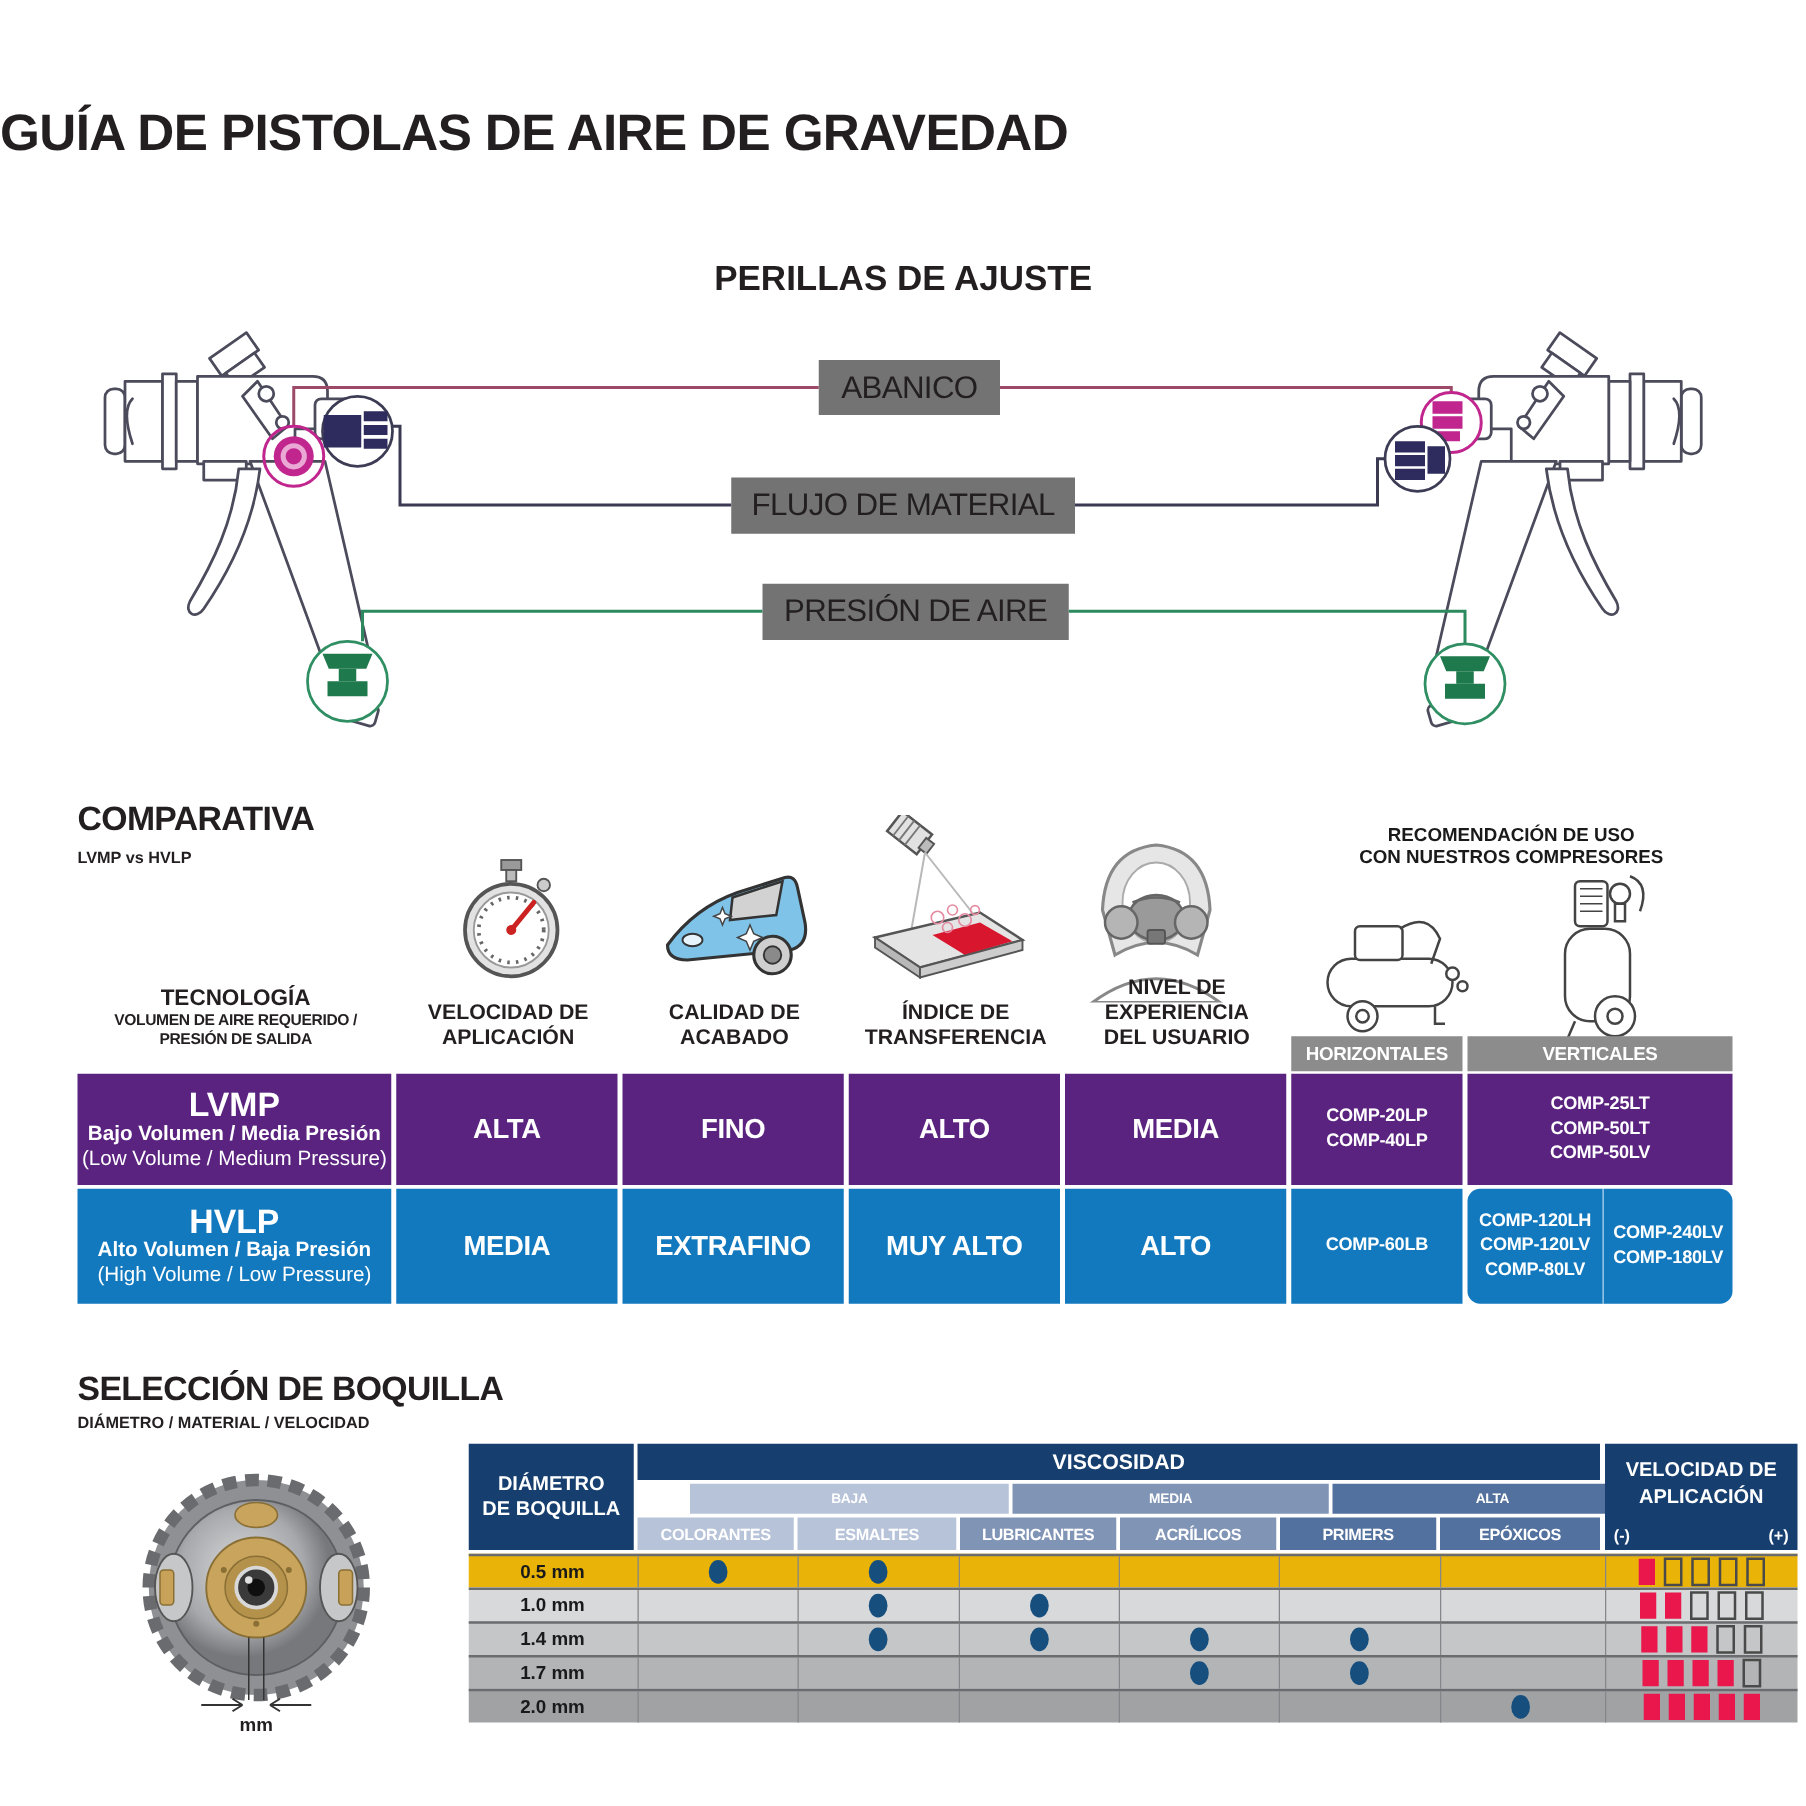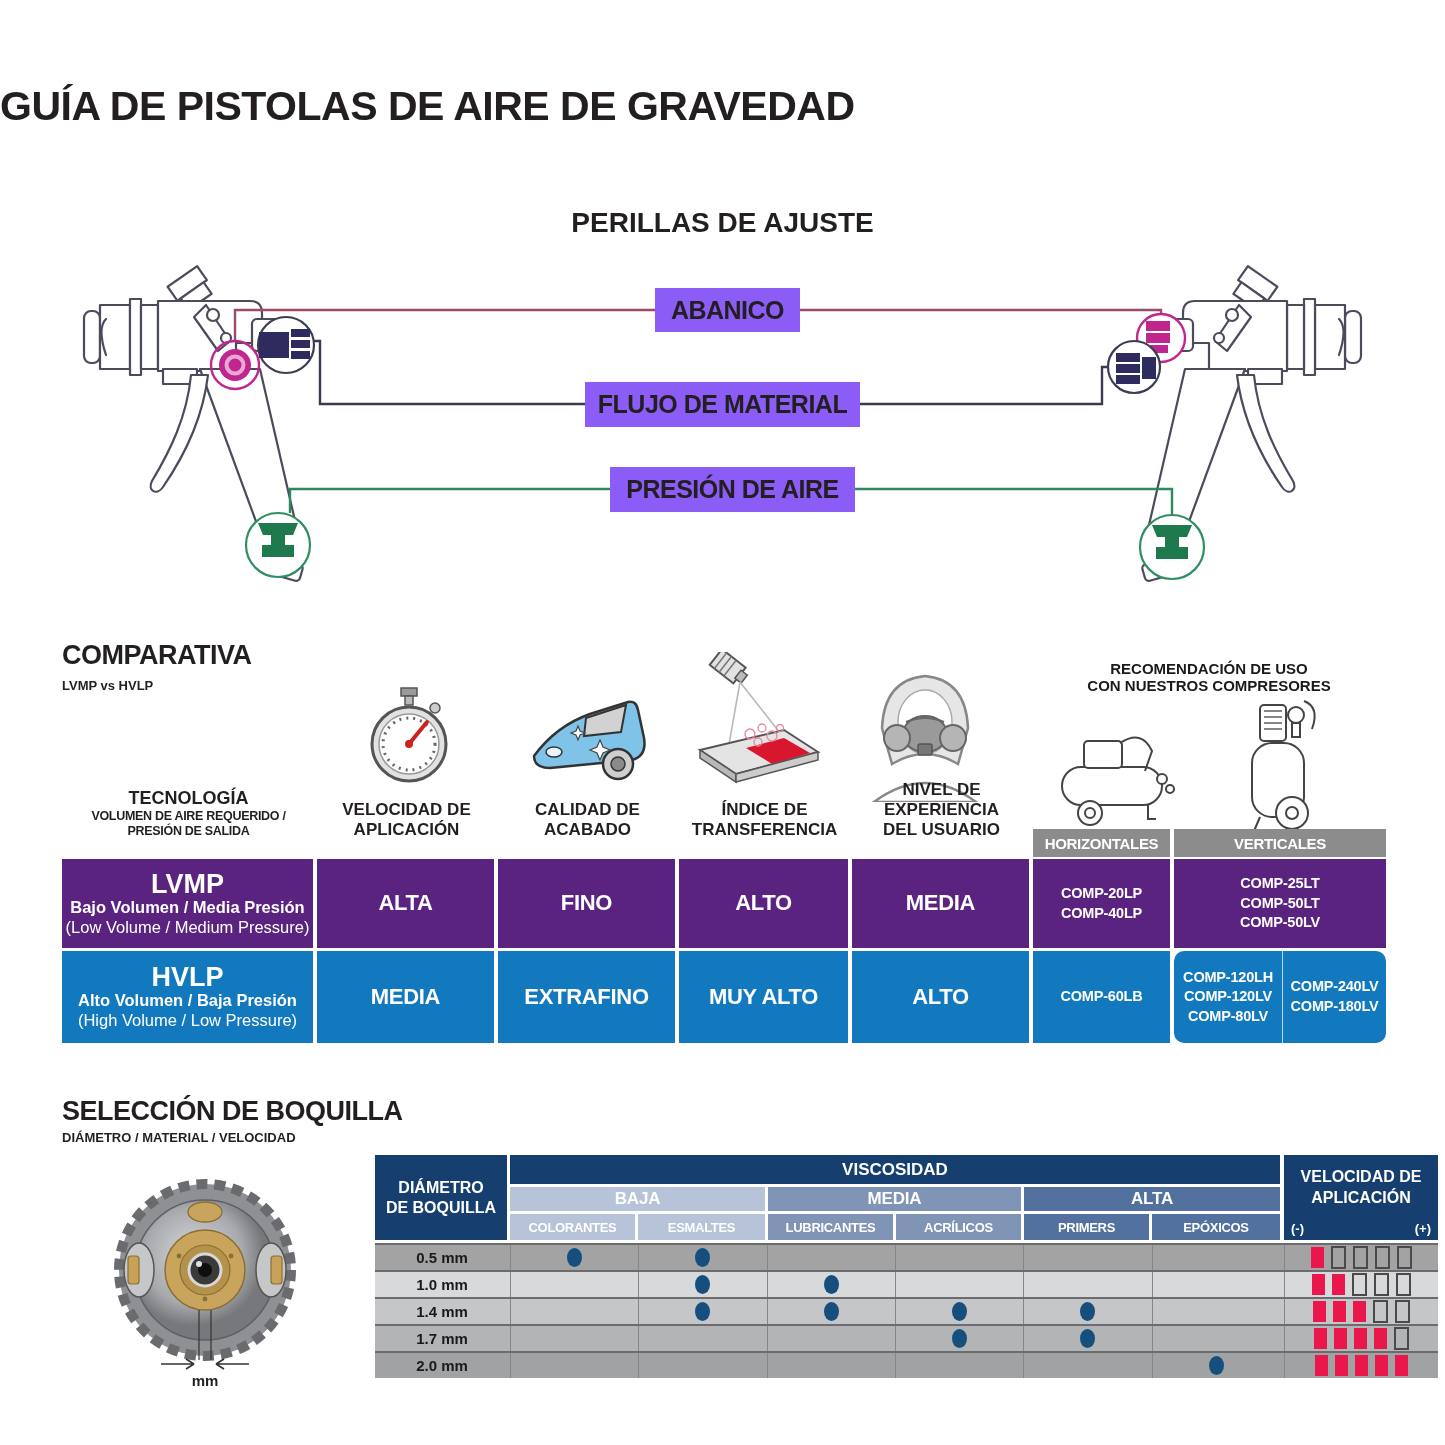--- a/index.html
+++ b/index.html
@@ -5,21 +5,21 @@
   html,body{margin:0;padding:0;background:#fff;}
   .page{position:relative;width:1445px;height:1445px;background:#ffffff;
         font-family:"Liberation Sans",sans-serif;overflow:hidden;color:#1a1a1a;}
   .abs{position:absolute;}
   .ctr{display:flex;align-items:center;justify-content:center;text-align:center;}
   .col{display:flex;flex-direction:column;align-items:center;justify-content:center;text-align:center;}
 
   .main-title{width:100%;top:83px;font-size:41px;font-weight:bold;letter-spacing:-0.5px;text-align:left;color:#231f20;}
   .sub-title{width:100%;top:207px;font-size:28px;font-weight:bold;text-align:center;color:#231f20;}
 
-  .knob-label{background:#8b5cf6;color:#231f20;font-weight:bold;font-size:25px;letter-spacing:-0.5px;}
+  .knob-label{background:#737373;color:#231f20;font-weight:normal;font-size:25px;letter-spacing:-0.5px;}
 
   .sec-head{font-size:27px;font-weight:bold;color:#231f20;letter-spacing:-0.5px;}
   .sec-sub{font-size:13px;font-weight:bold;color:#231f20;}
 
   .colhead{font-size:17px;font-weight:bold;color:#231f20;line-height:1.18;}
   .colhead small{display:block;font-size:12.5px;font-weight:bold;letter-spacing:-0.3px;}
   .grayhead{background:#8c8c8c;color:#fff;font-weight:bold;font-size:15px;letter-spacing:-0.3px;}
 
   .cell{color:#fff;line-height:1.2;}
   .cell-purple{background:#5b2380;}
@@ -27,21 +27,21 @@
   .tech-name{font-size:27px;font-weight:bold;line-height:1.05;}
   .tech-sub{font-size:16.5px;font-weight:bold;}
   .tech-en{font-size:16.5px;font-weight:normal;}
   .val{font-size:22px;font-weight:bold;letter-spacing:-0.3px;}
   .comp{font-size:14.5px;font-weight:bold;line-height:1.35;letter-spacing:-0.2px;}
 
   .navy{background:#163f6f;color:#fff;}
   .bandB{background:#b7c3d8;}
   .bandM{background:#8094b6;}
   .bandA{background:#53719e;}
-  .bandtxt{color:#fff;font-weight:bold;font-size:17px;letter-spacing:-0.2px;}
+  .bandtxt{color:#fff;font-weight:bold;font-size:11px;letter-spacing:-0.2px;margin-left:42px;}
   .mattxt{color:#fff;font-weight:bold;font-size:13px;letter-spacing:-0.3px;}
 
   .rowlabel{font-size:15px;font-weight:bold;color:#1a1a1a;}
   .dot{width:15px;height:19px;border-radius:50%;background:#164f7e;}
   .barwrap{display:flex;gap:7px;align-items:center;justify-content:center;height:100%;}
   .bar-f{width:13px;height:21px;background:#e9174b;}
   .bar-e{width:11px;height:19px;border:2px solid #4a4a4a;background:transparent;}
 
   .mmlabel{font-size:15px;font-weight:bold;color:#231f20;}
   svg{display:block;}
@@ -341,21 +341,21 @@
   <div class="abs navy" style="left:1284px;top:1155px;width:154px;height:85px;">
     <div class="col" style="padding-top:12px;font-weight:bold;font-size:16px;line-height:1.3;">
       <div>VELOCIDAD DE</div>
       <div>APLICACIÓN</div>
     </div>
     <div class="abs" style="left:7px;bottom:4px;font-size:13px;font-weight:bold;">(-)</div>
     <div class="abs" style="right:7px;bottom:4px;font-size:13px;font-weight:bold;">(+)</div>
   </div>
 
   <div class="abs" style="left:0;top:0;">
-      <div class="abs" style="left: 375px; top: 1243px; width: 1063px; height: 27px; background: #a3a3a3; border-top: 2px solid rgb(106, 108, 111); box-sizing: border-box; padding-left: 12px;">
+      <div class="abs" style="left: 375px; top: 1243px; width: 1063px; height: 27px; background: #eab308; border-top: 2px solid rgb(106, 108, 111); box-sizing: border-box; padding-left: 12px;">
         <div class="ctr rowlabel" style="position: absolute; left: 0px; top: 0px; width: 134px; height: 100%;">0.5 mm</div>
         <div class="ctr" style="position: absolute; left: 135px; top: 0px; width: 128.333px; height: 100%; border-left: 1px solid rgb(132, 134, 138); box-sizing: border-box;">
           <div class="dot"></div>
         </div>
         <div class="ctr" style="position: absolute; left: 263.333px; top: 0px; width: 128.333px; height: 100%; border-left: 1px solid rgb(132, 134, 138); box-sizing: border-box;">
           <div class="dot"></div>
         </div>
         <div class="ctr" style="position: absolute; left: 391.667px; top: 0px; width: 128.333px; height: 100%; border-left: 1px solid rgb(132, 134, 138); box-sizing: border-box;"></div>
         <div class="ctr" style="position: absolute; left: 520px; top: 0px; width: 128.333px; height: 100%; border-left: 1px solid rgb(132, 134, 138); box-sizing: border-box;"></div>
         <div class="ctr" style="position: absolute; left: 648.333px; top: 0px; width: 128.333px; height: 100%; border-left: 1px solid rgb(132, 134, 138); box-sizing: border-box;"></div>

